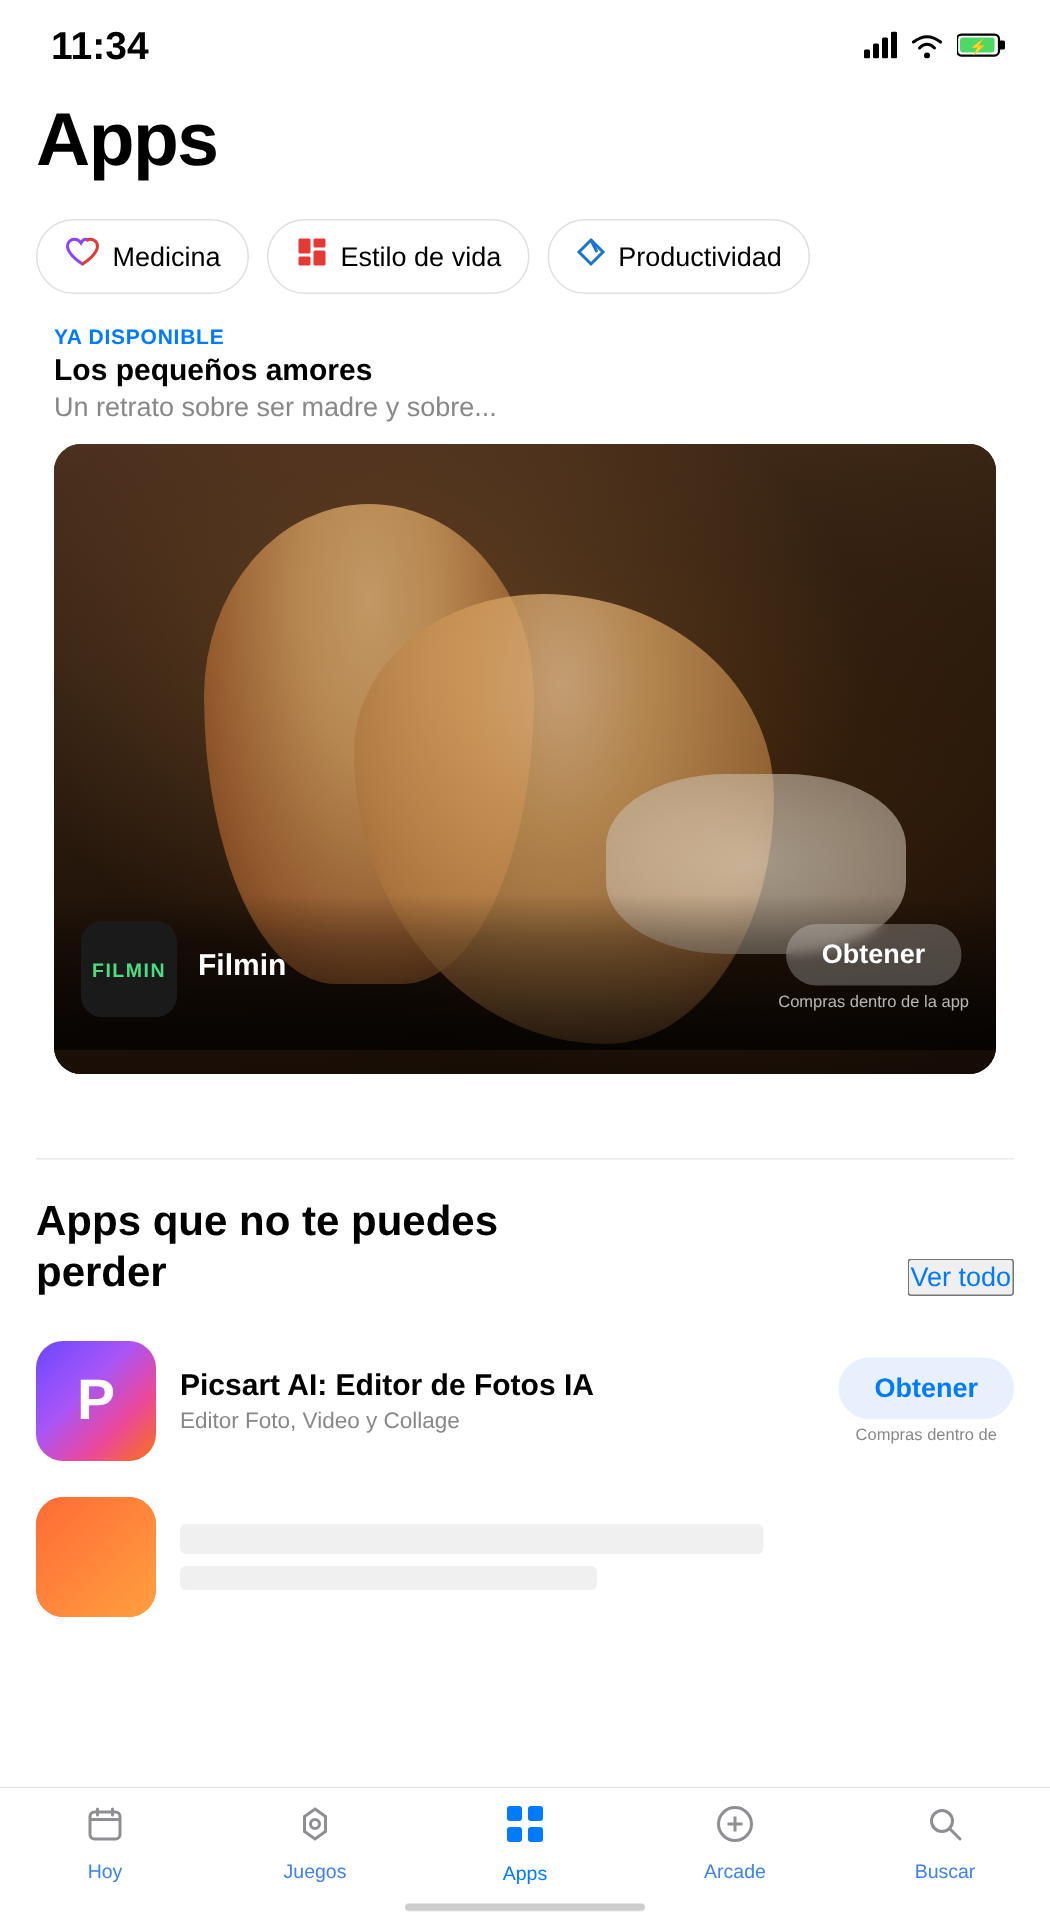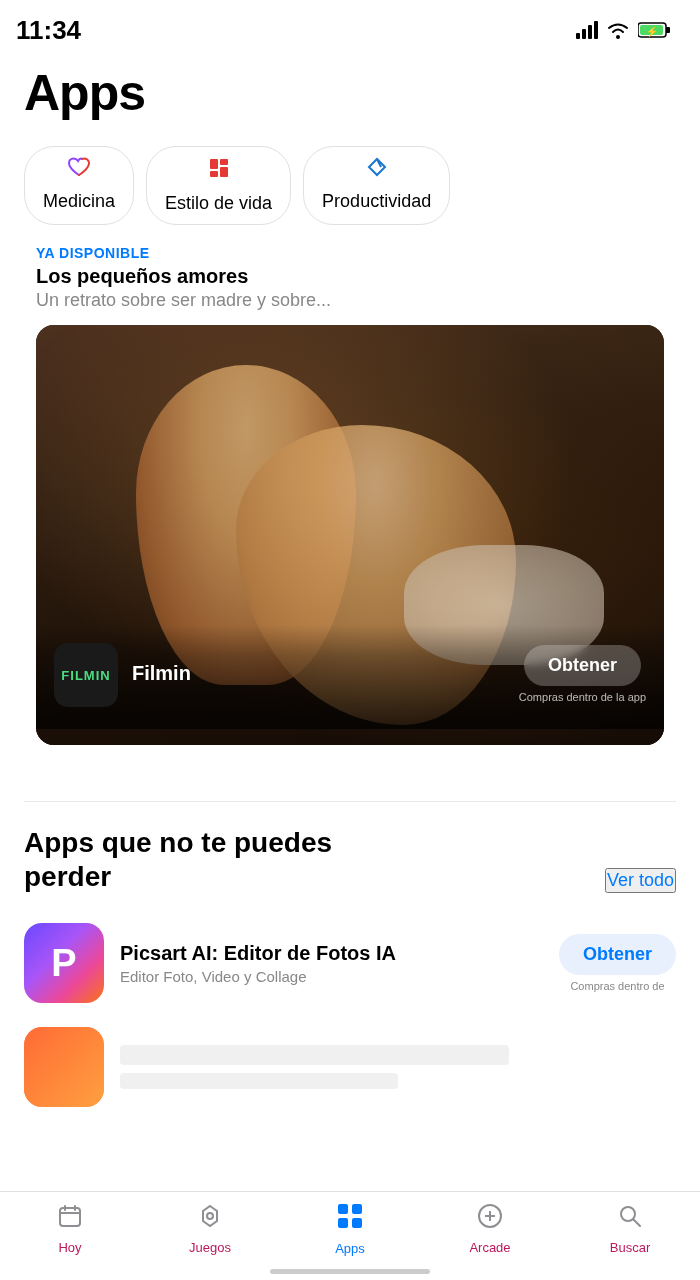--- a/index.html
+++ b/index.html
@@ -11,21 +11,21 @@
       font-family: -apple-system, BlinkMacSystemFont, 'SF Pro Display', 'Helvetica Neue', Arial, sans-serif;
       overflow-x: hidden;
       position: relative;
     }
 
     
     .status-bar {
       display: flex;
       justify-content: space-between;
       align-items: center;
-      padding: 14px 28px 8px 16px;
+      padding: 14px 28px 8px 34px;
       height: 54px;
     }
     .status-time {
       font-size: 26px;
       font-weight: 600;
       color: #000;
     }
     .status-icons {
       display: flex;
       align-items: center;
@@ -55,21 +55,20 @@
       align-items: center;
       gap: 8px;
       padding: 10px 18px;
       border: 1.5px solid #e0e0e0;
       border-radius: 30px;
       background: #fff;
       font-size: 18px;
       font-weight: 500;
       color: #000;
       white-space: nowrap;
-      flex-direction: column;
     }
     .pill-icon {
       font-size: 22px;
     }
     .pill-medicina .pill-icon { color: #8e44ff; }
     .pill-estilo .pill-icon { color: #e53935; }
     .pill-product .pill-icon { color: #1976d2; }
 
     
     .featured-section {
@@ -355,21 +354,21 @@
     }
     .tab-icon {
       font-size: 26px;
       color: #8e8e93;
     }
     .tab-icon.active {
       color: #007aff;
     }
     .tab-label {
       font-size: 13px;
-      color: #be185d;
+      color: #3b82f6;
     }
     .tab-label.active {
       color: #007aff;
     }
 
     
     .home-indicator {
       position: fixed;
       bottom: 6px;
       left: 50%;

